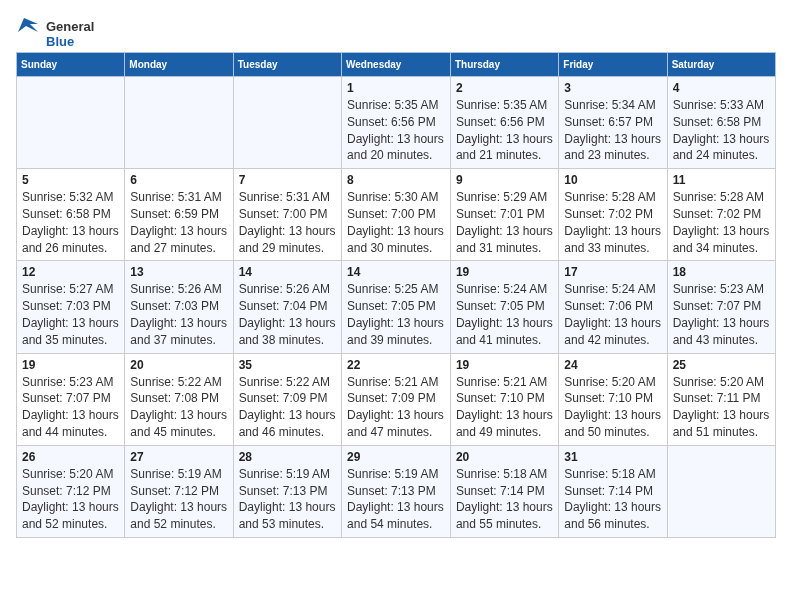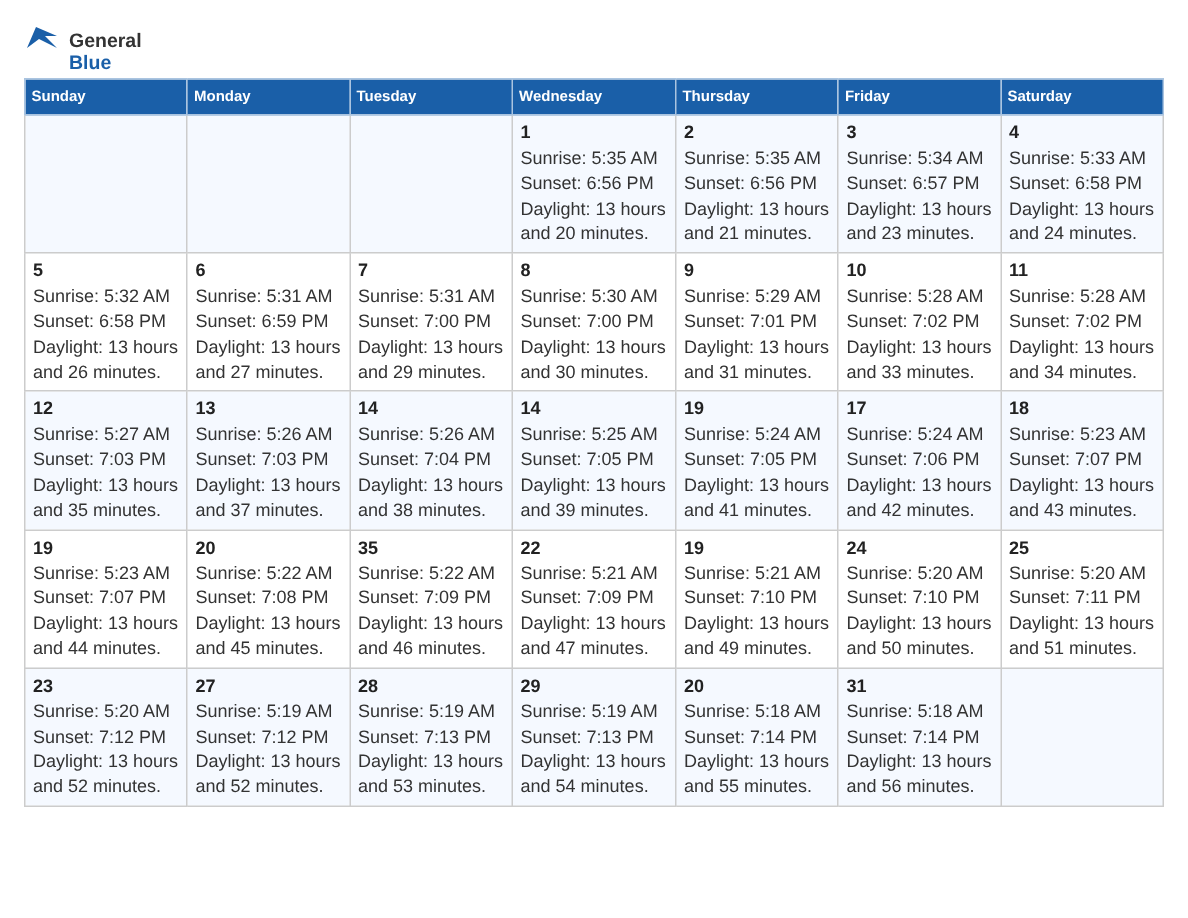--- a/index.html
+++ b/index.html
@@ -216,21 +216,21 @@
           <div class="day-number">24</div>
           <div class="day-info">Sunrise: 5:20 AM<br>Sunset: 7:10 PM<br>Daylight: 13 hours and 50 minutes.</div>
         </td>
         <td>
           <div class="day-number">25</div>
           <div class="day-info">Sunrise: 5:20 AM<br>Sunset: 7:11 PM<br>Daylight: 13 hours and 51 minutes.</div>
         </td>
       </tr>
       <tr>
         <td>
-          <div class="day-number">23</div>
+          <div class="day-number">26</div>
           <div class="day-info">Sunrise: 5:20 AM<br>Sunset: 7:12 PM<br>Daylight: 13 hours and 52 minutes.</div>
         </td>
         <td>
           <div class="day-number">27</div>
           <div class="day-info">Sunrise: 5:19 AM<br>Sunset: 7:12 PM<br>Daylight: 13 hours and 52 minutes.</div>
         </td>
         <td>
           <div class="day-number">28</div>
           <div class="day-info">Sunrise: 5:19 AM<br>Sunset: 7:13 PM<br>Daylight: 13 hours and 53 minutes.</div>
         </td>

